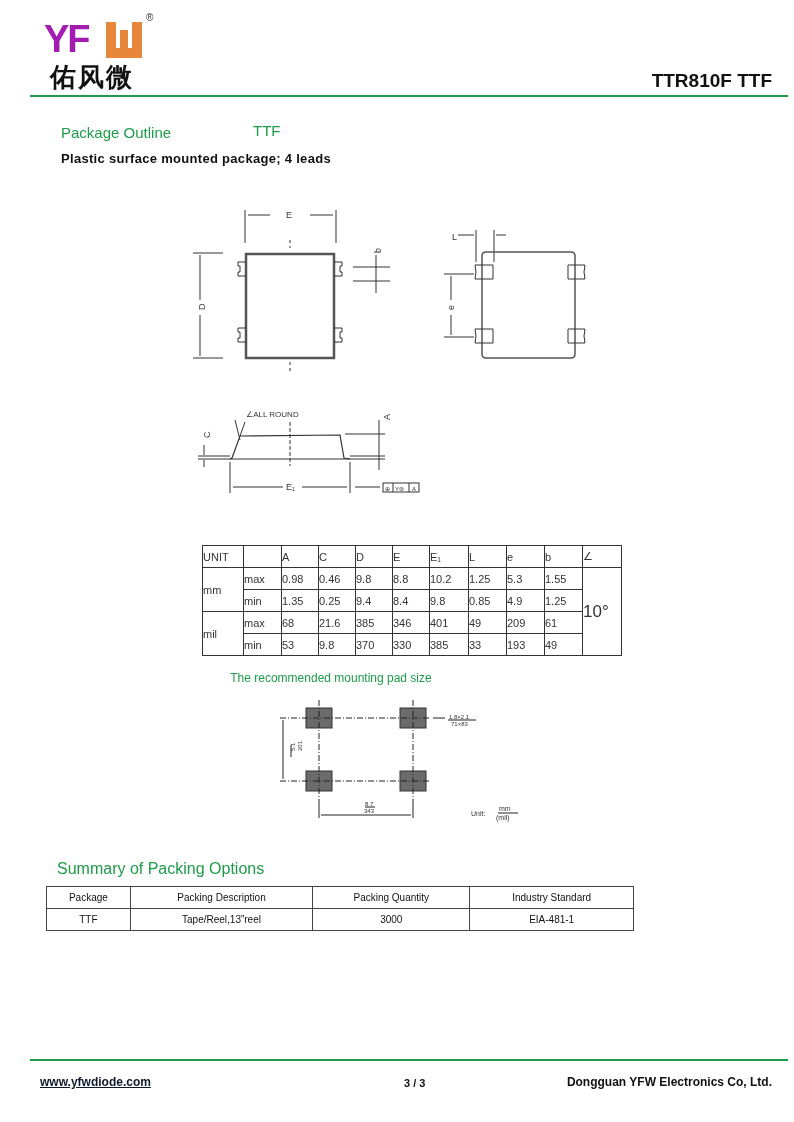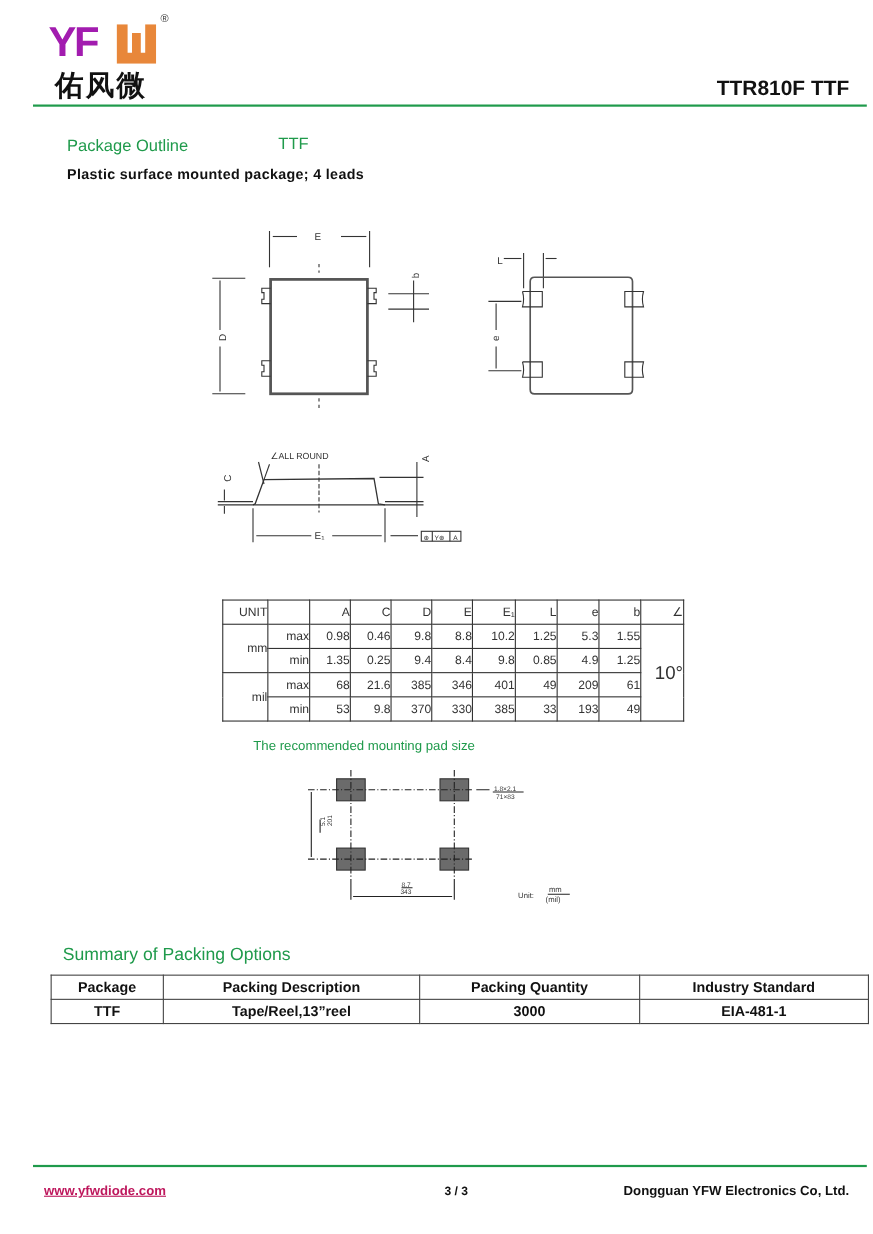--- a/index.html
+++ b/index.html
@@ -7,28 +7,28 @@
   .abs{position:absolute;}
   .logo-yf{left:44px;top:14px;font-size:38px;font-weight:bold;color:#a21caf;letter-spacing:-2px;line-height:50px;font-family:"Liberation Sans",sans-serif;}
   .logo-u{left:106px;top:22px;width:36px;height:36px;}
   .logo-reg{left:146px;top:12px;font-size:10px;color:#333;}
   .logo-cn{left:50px;top:60px;font-size:26px;font-weight:bold;color:#111;letter-spacing:2px;font-family:"DejaVu Sans",sans-serif;}
   .hdr-line{left:30px;top:95px;width:758px;height:2px;background:#1f9a4b;}
   .doc-title{right:22px;top:70px;font-size:19px;font-weight:bold;}
   .sec-title{color:#1f9a4b;font-weight:normal;font-size:15px;}
   .subtitle{left:61px;top:151px;font-size:13px;font-weight:bold;letter-spacing:0.3px;}
   table.dim{position:absolute;left:202px;top:545px;border-collapse:collapse;font-size:11px;color:#333;}
-  table.dim td{border:1px solid #333;text-align:right;height:21px;padding:0;}
+  table.dim td{border:1px solid #333;text-align:left;height:21px;padding:0;}
   .pad-title{left:0;width:662px;text-align:center;top:671px;}
   .pack-title{left:57px;top:860px;font-size:16px;}
-  table.pack{position:absolute;left:46px;top:886px;width:744px;border-collapse:collapse;font-size:13px;font-weight:bold;}
+  table.pack{position:absolute;left:46px;top:886px;width:588px;border-collapse:collapse;font-size:10px;font-weight:normal;}
   table.pack td{border:1px solid #444;text-align:center;height:19px;}
   table.pack tr:last-child td{border-bottom:1px solid #444;}
   .ftr-line{left:30px;top:1059px;width:758px;height:2px;background:#1f9a4b;}
-  .ftr-link{left:40px;top:1075px;font-size:12px;font-weight:bold;color:#be185d;text-decoration:underline;}
+  .ftr-link{left:40px;top:1075px;font-size:12px;font-weight:bold;color:#0f172a;text-decoration:underline;}
   .ftr-page{left:404px;top:1077px;font-size:11px;font-weight:bold;}
   .ftr-co{right:22px;top:1075px;font-size:12px;font-weight:bold;}
   svg text{font-family:"Liberation Sans",sans-serif;}
 </style>
 </head>
 <body>
 
 <div class="abs logo-yf">YF</div>
 <svg class="abs logo-u" viewBox="0 0 36 36">
   <path d="M0 0 H10 V26 H14 V8 H22 V26 H26 V0 H36 V36 H0 Z" fill="#e8873a"></path>

